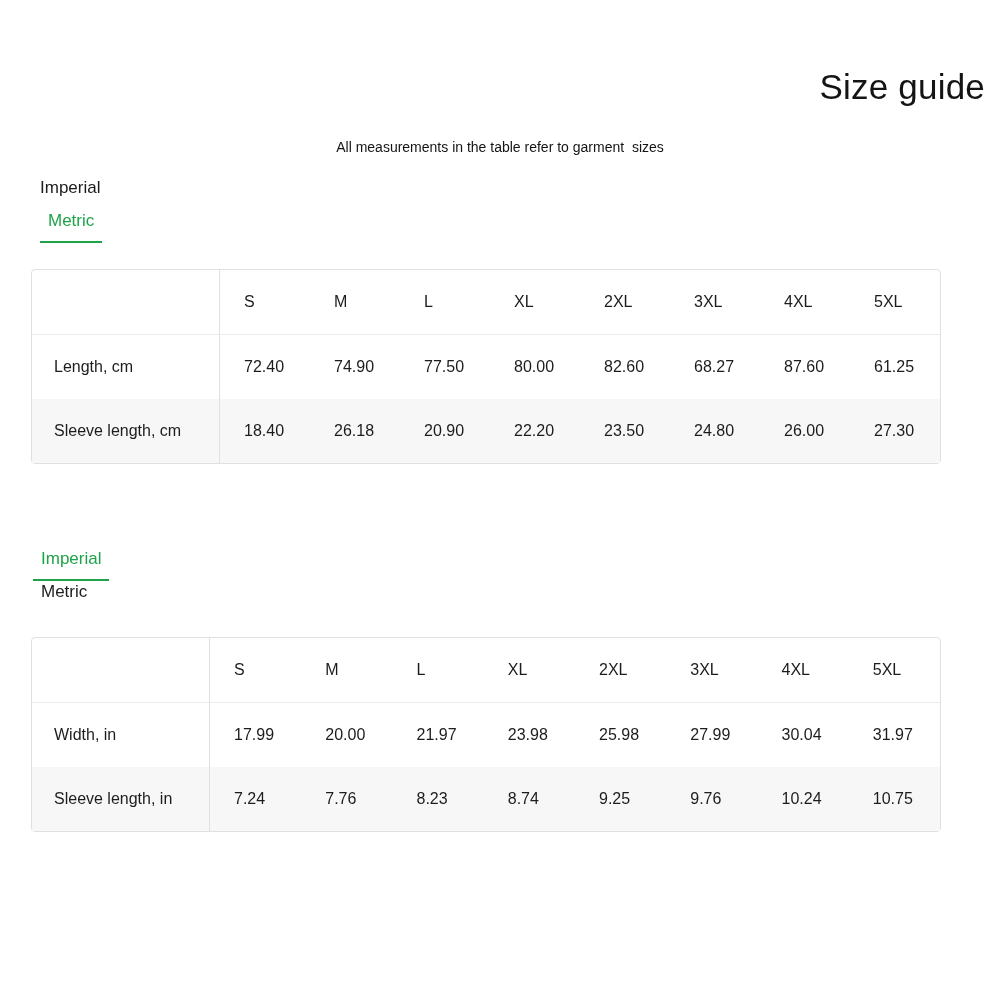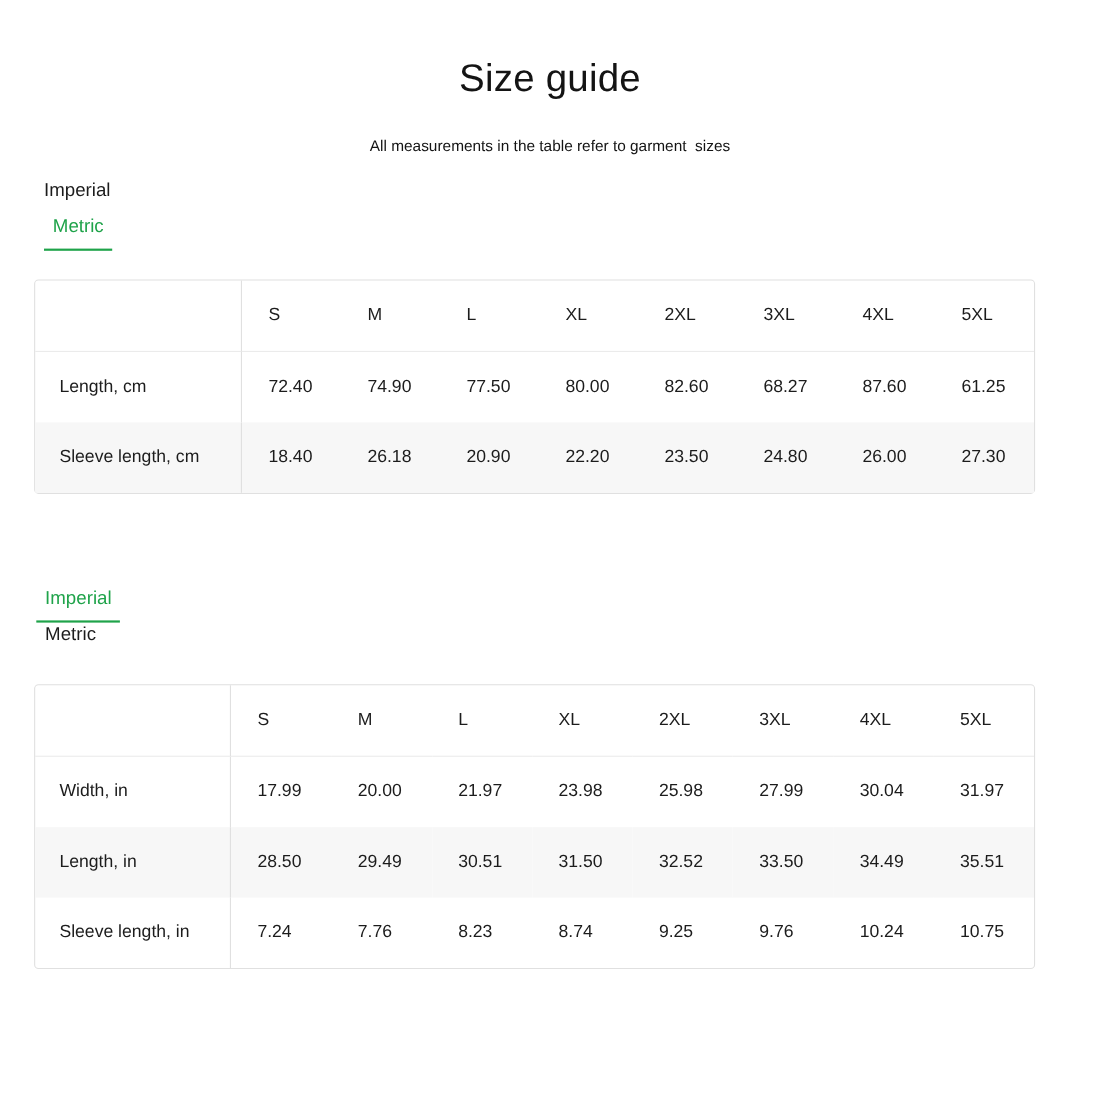--- a/index.html
+++ b/index.html
@@ -10,23 +10,23 @@
     color: #1c1c1c;
   }
   .page {
     width: 1000px;
     height: 1000px;
     position: relative;
     background: #ffffff;
     overflow: hidden;
   }
   .title {
-    margin: 0;
+    margin: 15px;
     padding-top: 52px;
-    text-align: center;
+    text-align: right;
     font-size: 35px;
     font-weight: 500;
     letter-spacing: 0.2px;
     color: #141414;
   }
   .subtitle {
     margin-top: 32px;
     text-align: center;
     font-size: 14px;
     font-weight: 400;
@@ -171,31 +171,20 @@
           <td>17.99</td>
           <td>20.00</td>
           <td>21.97</td>
           <td>23.98</td>
           <td>25.98</td>
           <td>27.99</td>
           <td>30.04</td>
           <td>31.97</td>
         </tr>
         <tr>
-          <td class="label-col">Length, in</td>
-          <td>28.50</td>
-          <td>29.49</td>
-          <td>30.51</td>
-          <td>31.50</td>
-          <td>32.52</td>
-          <td>33.50</td>
-          <td>34.49</td>
-          <td>35.51</td>
-        </tr>
-        <tr>
           <td class="label-col">Sleeve length, in</td>
           <td>7.24</td>
           <td>7.76</td>
           <td>8.23</td>
           <td>8.74</td>
           <td>9.25</td>
           <td>9.76</td>
           <td>10.24</td>
           <td>10.75</td>
         </tr>

